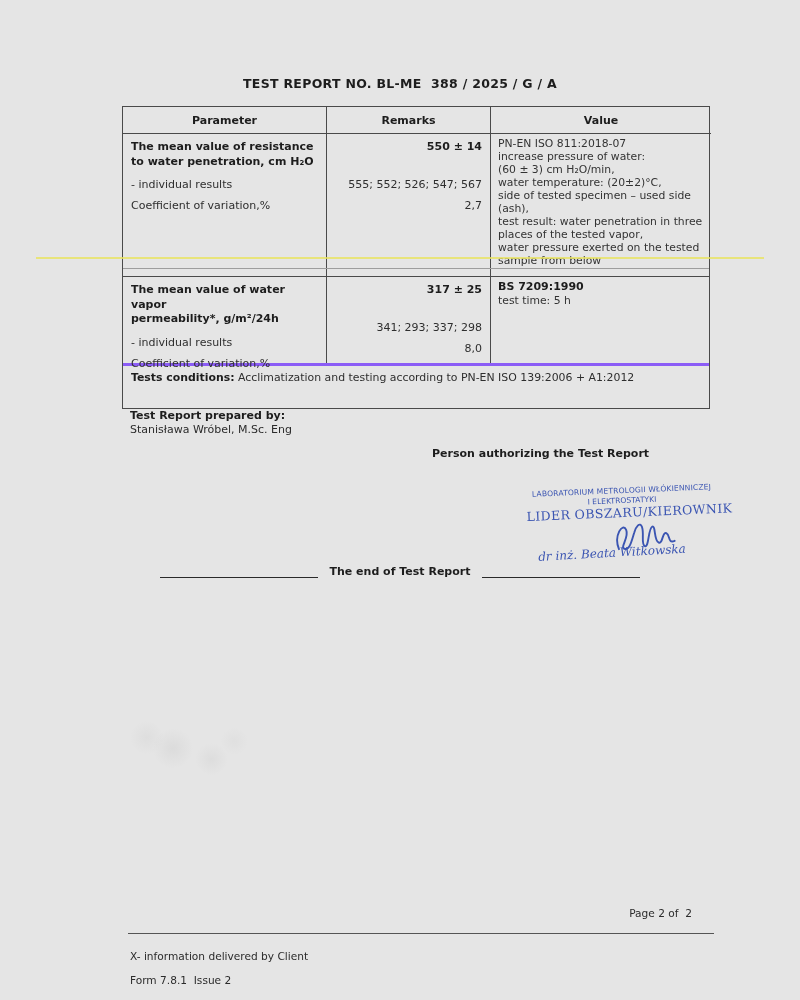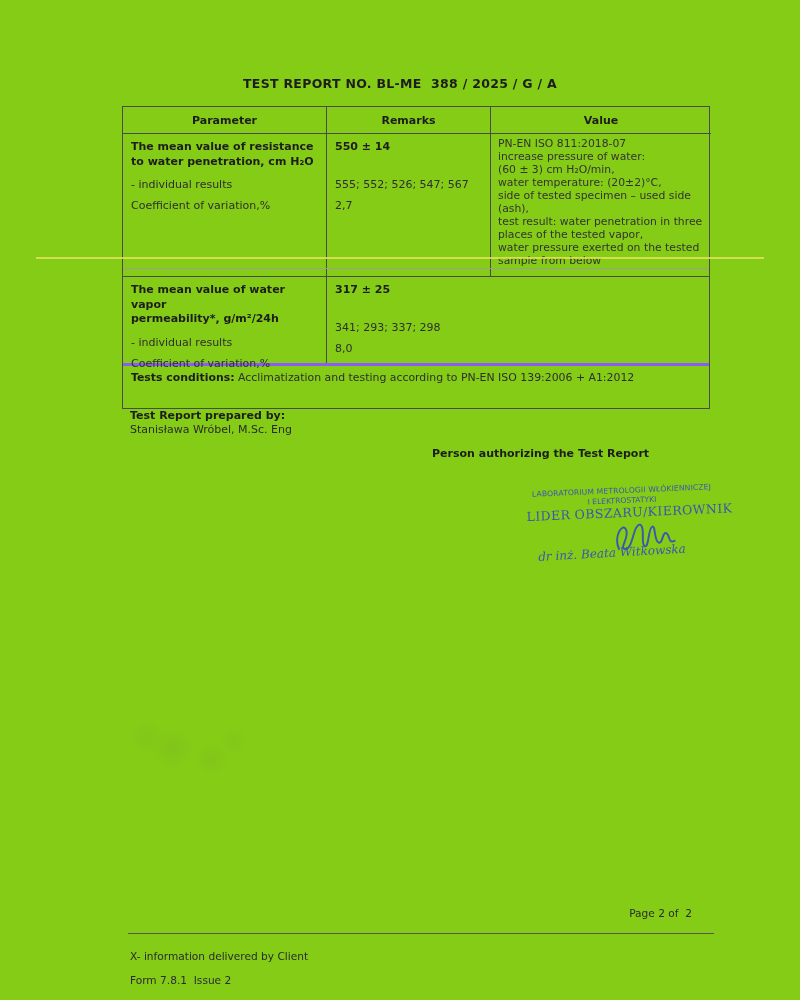--- a/index.html
+++ b/index.html
@@ -4,21 +4,21 @@
 <style>
   html,body{margin:0;padding:0;}
   body{
     background:#9a9a9a;
     font-family:"DejaVu Sans","Liberation Sans",sans-serif;
     -webkit-font-smoothing:antialiased;
   }
   .page{
     position:relative;
     width:800px;height:1000px;
-    background:#84cc16;
+    background:#e5e5e5;
     color:#2b2b2b;
     overflow:hidden;
   }
   
   .title{
     position:absolute;left:0;top:76px;width:100%;
     text-align:center;font-weight:bold;font-size:12.5px;
     letter-spacing:.3px;color:#1d1d1d;white-space:pre;
   }
   
@@ -34,21 +34,21 @@
     border-bottom:1px solid #4a4a4a;height:27px;
     display:flex;align-items:center;justify-content:center;
     font-weight:bold;font-size:11px;color:#1d1d1d;padding:0;
   }
   .r1 .cell{height:134px;}
   .r2 .cell{height:86px;}
   .spacer{height:7px;border-top:1px solid #9d9d9d;border-bottom:1px solid #4a4a4a;}
   .spacer .cell{height:100%;padding:0;}
   .p-title{font-weight:bold;color:#1d1d1d;line-height:14.5px;margin-bottom:9px;}
   .p-sub{line-height:13px;margin-bottom:8px;}
-  .vcell{text-align:left;}
+  .vcell{text-align:right;}
   .v-mean{font-weight:bold;color:#1d1d1d;line-height:14.5px;margin-bottom:23px;}
   .v-line{line-height:13px;margin-bottom:8px;}
   .rcell{padding:3px 7px;font-size:10.8px;line-height:13px;color:#333;}
   .r-bold{font-weight:bold;color:#1d1d1d;font-size:11px;line-height:14px;}
   .cond{border-top:3px solid #8b5cf6;padding:5px 8px;line-height:14.5px;font-size:10.9px;box-sizing:border-box;height:45px;}
   .cond b{color:#1d1d1d;}
   
   .prepared{position:absolute;left:130px;top:409px;font-size:11px;line-height:14px;}
   .prepared .lbl{font-weight:bold;color:#1d1d1d;}
   .authorizing{position:absolute;left:432px;top:447px;font-size:11px;font-weight:bold;color:#1d1d1d;}
@@ -144,20 +144,24 @@
           <div>permeability*, g/m²/24h</div>
         </div>
         <div class="p-sub">- individual results</div>
         <div class="p-sub">Coefficient of variation,%</div>
       </div>
       <div class="cell vcell">
         <div class="v-mean">317 ± 25</div>
         <div class="v-line">341; 293; 337; 298</div>
         <div class="v-line">8,0</div>
       </div>
+      <div class="cell rcell">
+        <div class="r-bold">BS 7209:1990</div>
+        <div>test time: 5 h</div>
+      </div>
     </div>
 
     <div class="cond">
       <div><b>Tests conditions:</b><span> Acclimatization and testing according to PN-EN ISO 139:2006 + A1:2012</span></div>
     </div>
   </div>
 
   <div class="prepared">
     <div class="lbl">Test Report prepared by:</div>
     <div>Stanisława Wróbel, M.Sc. Eng</div>
@@ -168,20 +172,25 @@
   <div class="stamp">
     <div class="s1">LABORATORIUM METROLOGII WŁÓKIENNICZEJ</div>
     <div class="s2">I ELEKTROSTATYKI</div>
     <div class="s3">LIDER OBSZARU/KIEROWNIK</div>
     <svg class="sig" width="66" height="34" viewBox="0 0 66 34">
       <path d="M7,30 C2,16 12,3 15,11 C18,19 7,29 13,30 C18,31 20,22 23,14 C25,8 29,3 31,9 C33,16 29,26 33,28 C37,30 37,11 41,9 C45,7 42,23 47,25 C51,27 51,14 55,16 C59,18 56,27 63,24" fill="none" stroke="#3b55b2" stroke-width="1.9" stroke-linecap="round"></path>
     </svg>
     <div class="s4">dr inż. Beata Witkowska</div>
   </div>
 
+  <div class="endline">
+    <div class="rule"></div>
+    <div>The end of Test Report</div>
+    <div class="rule"></div>
+  </div>
 
   <div class="f-rule"></div>
   <div class="f-form">Form 7.8.1  Issue 2</div>
   <div class="f-page">Page 2 of  2</div>
   <div class="f-note">X- information delivered by Client</div>
 
   <div class="hl-line"></div>
   <div class="smudge"></div>
 
 </div>

